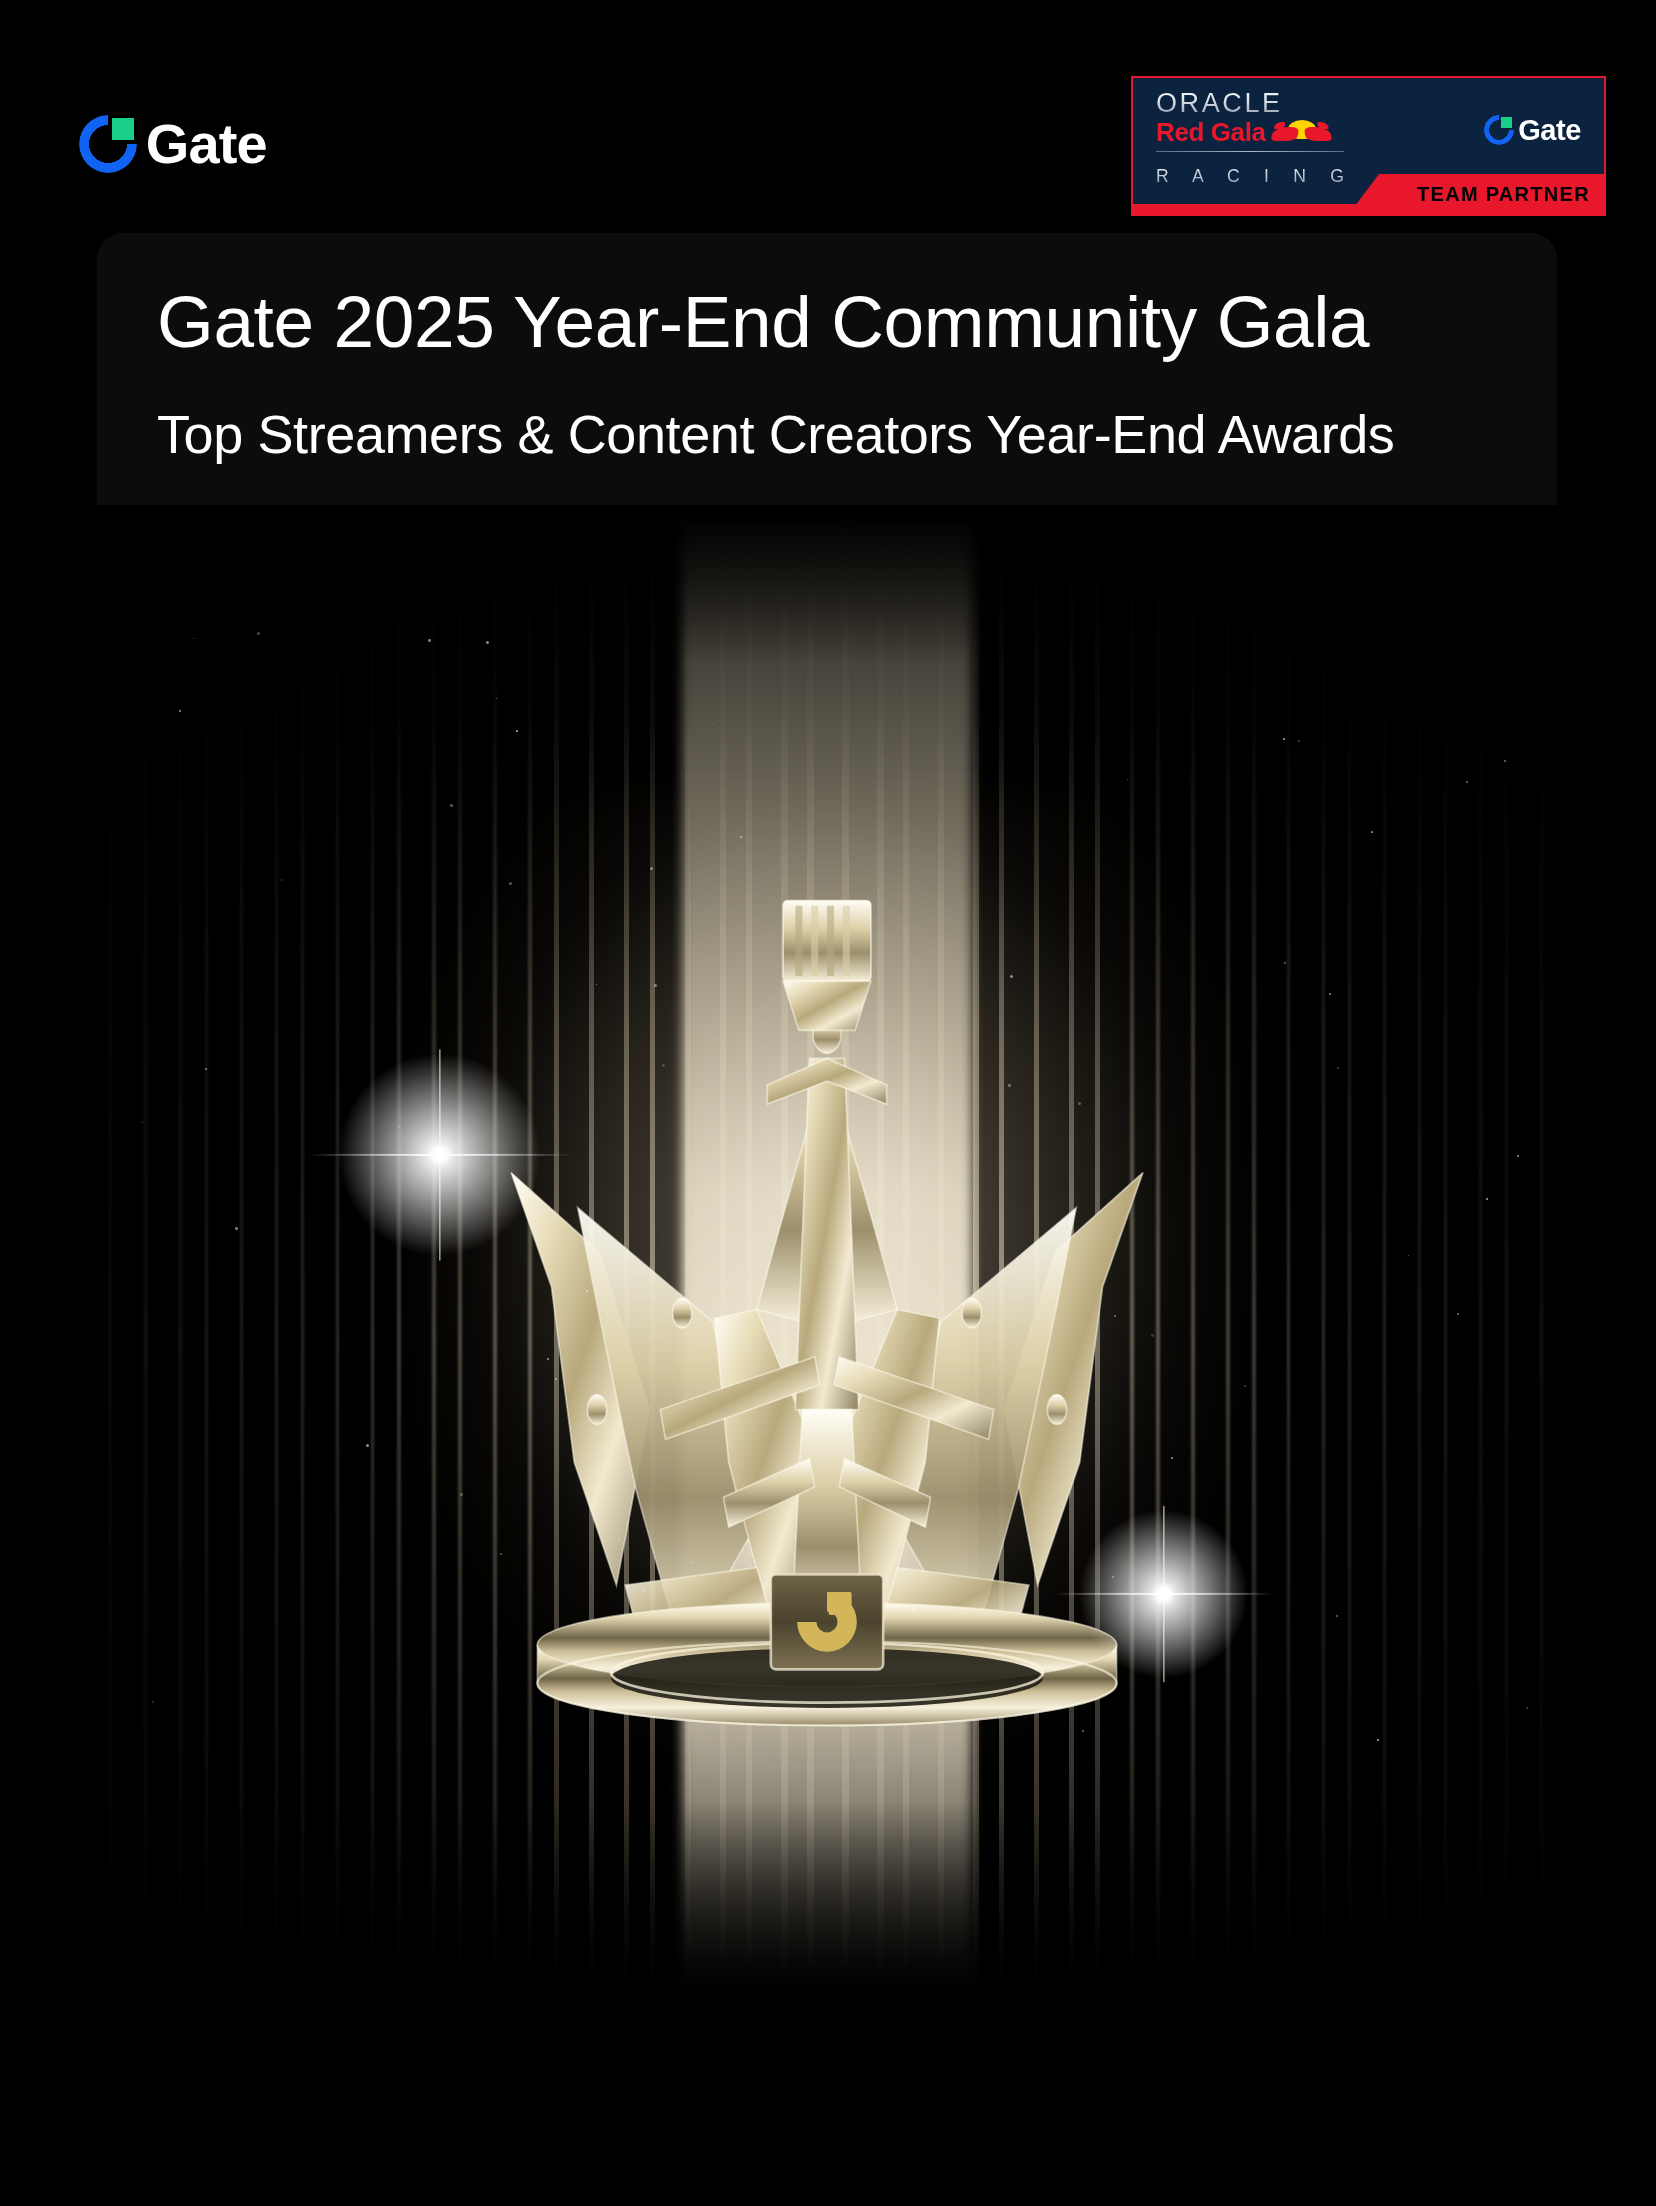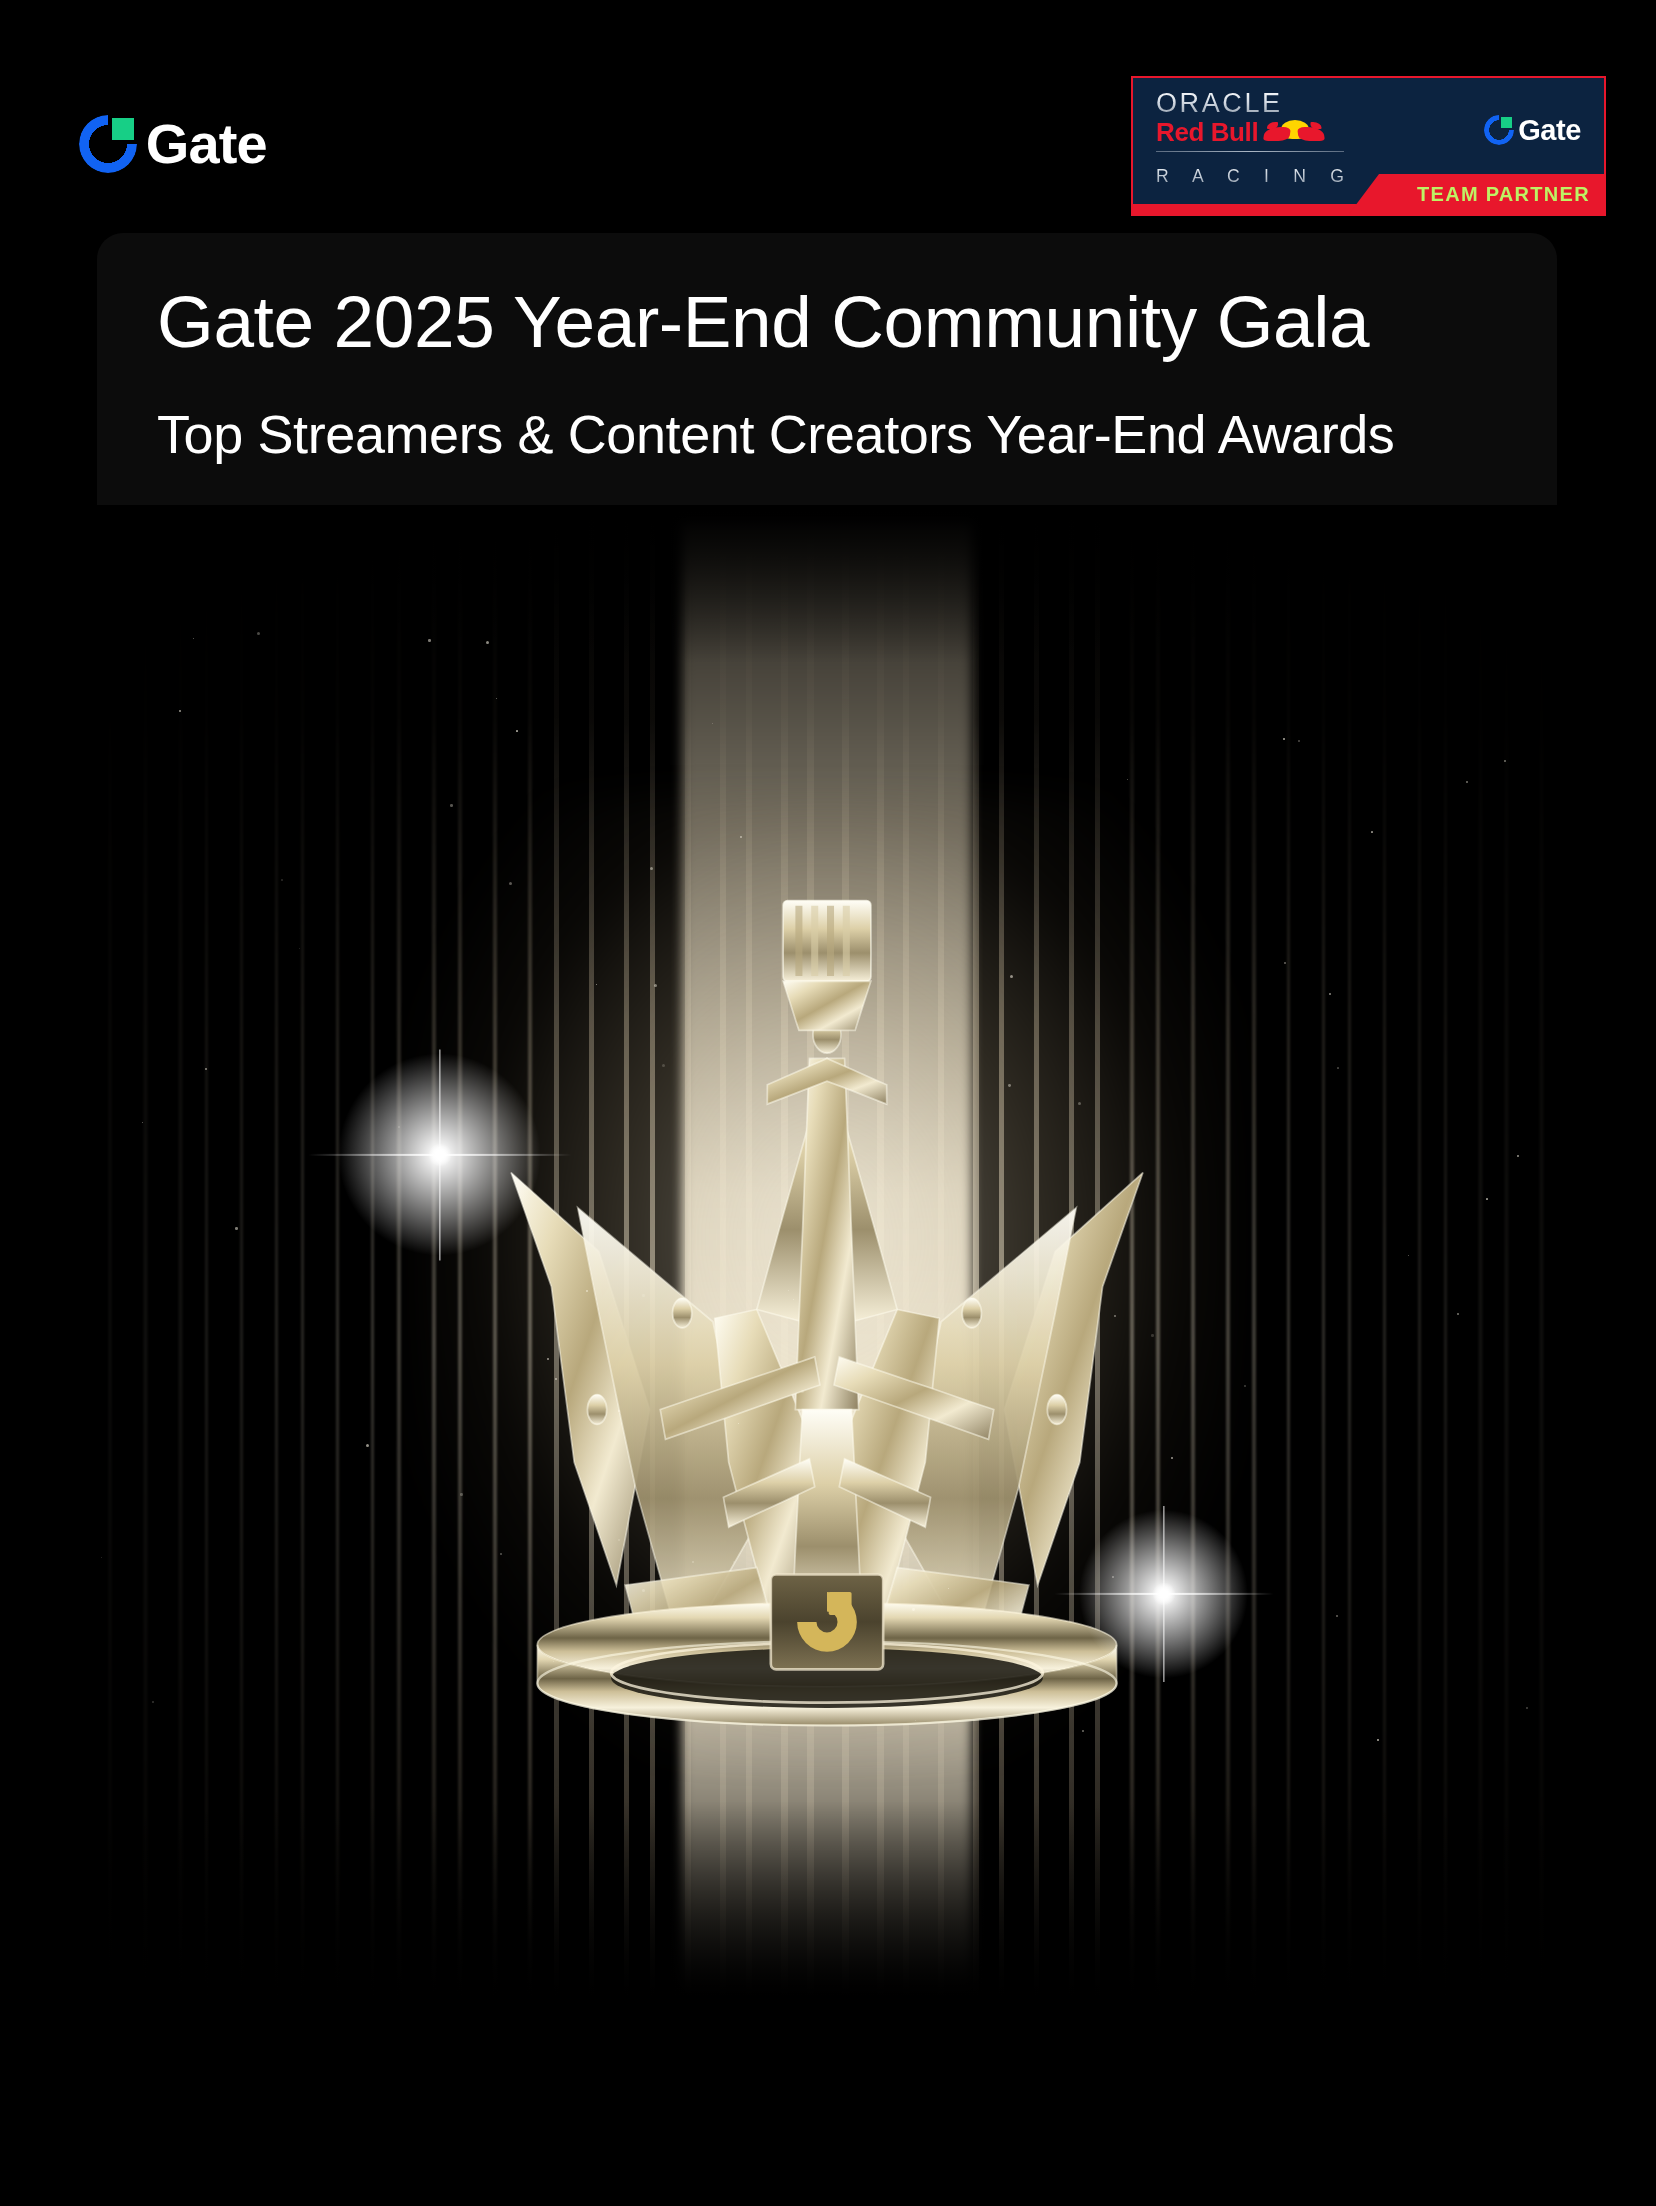--- a/index.html
+++ b/index.html
@@ -87,21 +87,21 @@
   .rb-gate .gw { color:#fff; font-size:29px; font-weight:700; letter-spacing:-0.4px; margin-left:4.4px; line-height:1; }
 
   .rb-bottomstrip { position:absolute; left:0; right:0; bottom:0; height:9.7px; background:#e8172c; }
   .rb-teampartner {
     position:absolute; right:0; bottom:0; height:40px; width:255px;
     background:#e8172c;
     clip-path: polygon(30px 0, 100% 0, 100% 100%, 0 100%);
     display:flex; align-items:center; justify-content:flex-end;
     padding-right:14px;
   }
-  .rb-teampartner span { color:#bef264; font-size:20px; font-weight:700; letter-spacing:1.3px; }
+  .rb-teampartner span { color:#000000; font-size:20px; font-weight:700; letter-spacing:1.3px; }
 
   
   .card {
     position:absolute; left:97px; top:233px; width:1460px; height:1796px;
     background:#0c0c0c;
     border-radius:26px 26px 0 0;
     overflow:hidden;
   }
 
   .card-text { position:absolute; left:0; top:0; width:100%; padding:44px 60px 0 60px; z-index:5; }
@@ -213,21 +213,21 @@
         <span class="notch"></span>
         <span class="square"></span>
       </span>
       <span class="gate-word">Gate</span>
     </div>
 
     <div class="rb-badge">
       <div class="rb-left">
         <div class="rb-oracle">ORACLE</div>
         <div class="rb-rb-row">
-          <span class="rb-redbull">Red Bull</span>
+          <span class="rb-redbull">Red Gala</span>
           <span class="rb-bulls">
             <span class="sun"></span>
             <span class="bull-l"></span>
             <span class="bull-r"></span>
             <span class="horn-l"></span>
             <span class="horn-r"></span>
           </span>
         </div>
         <div class="rb-divider"></div>
         <div class="rb-racing">R A C I N G</div>

